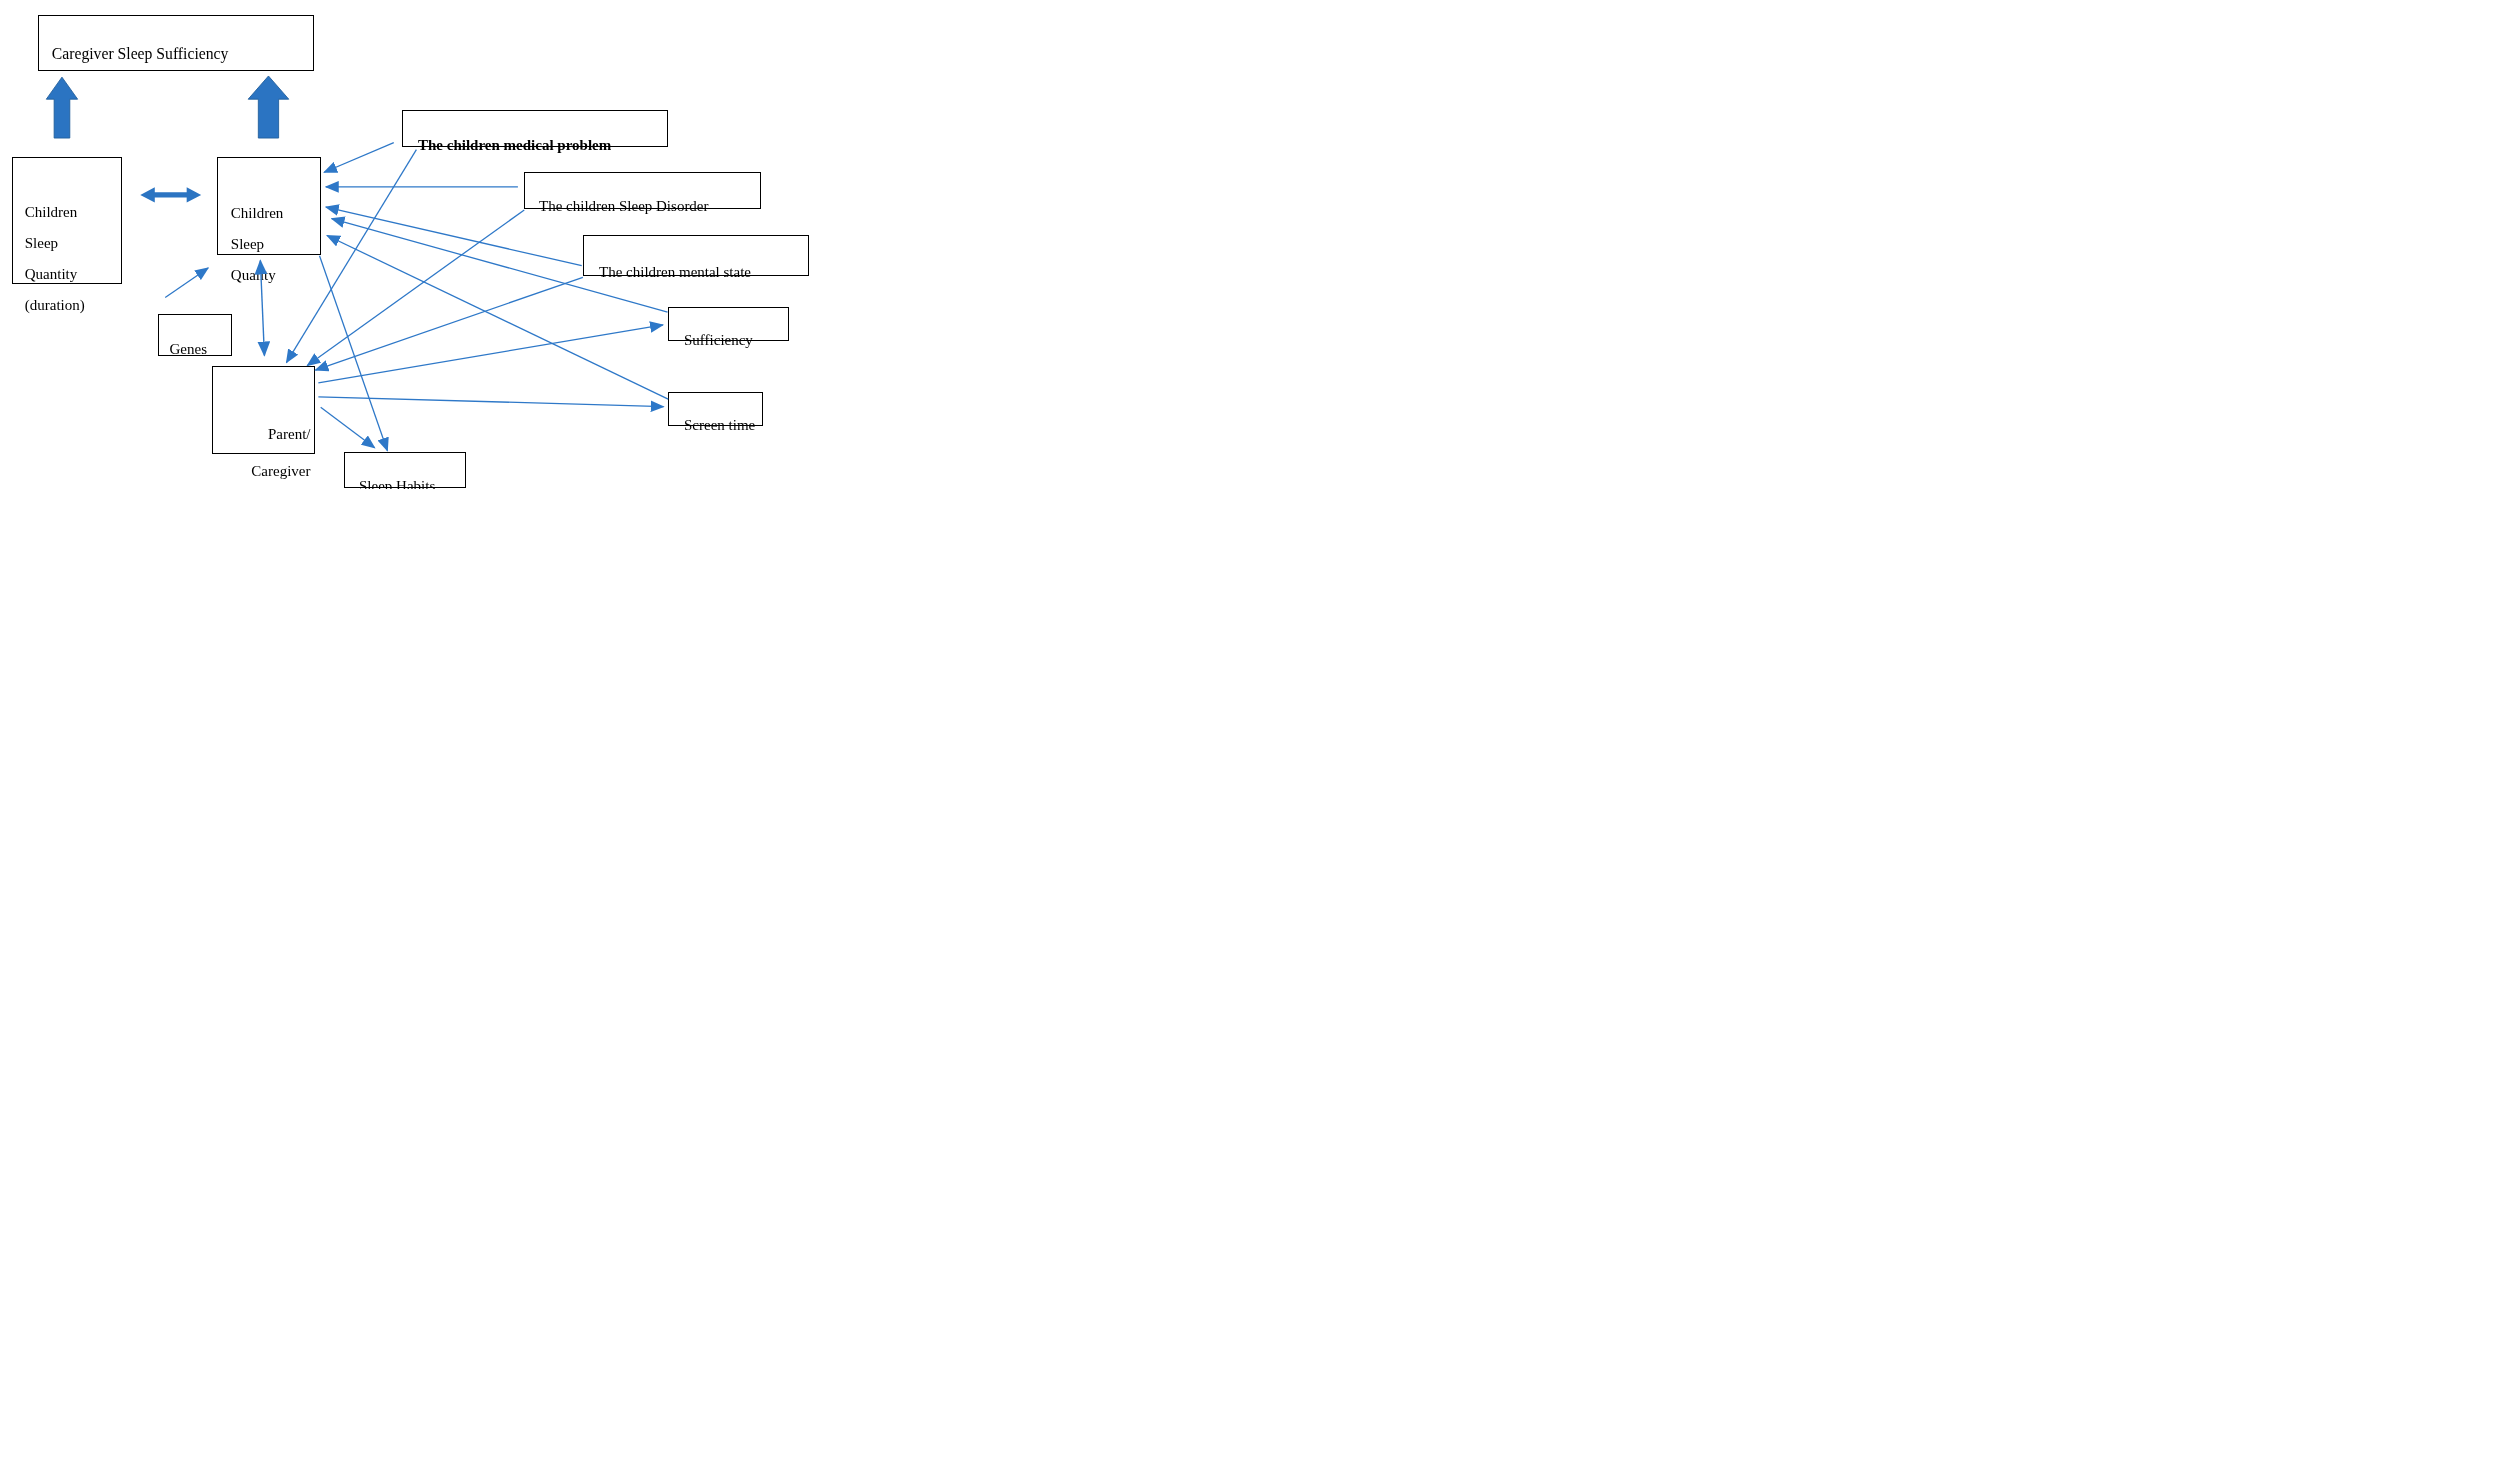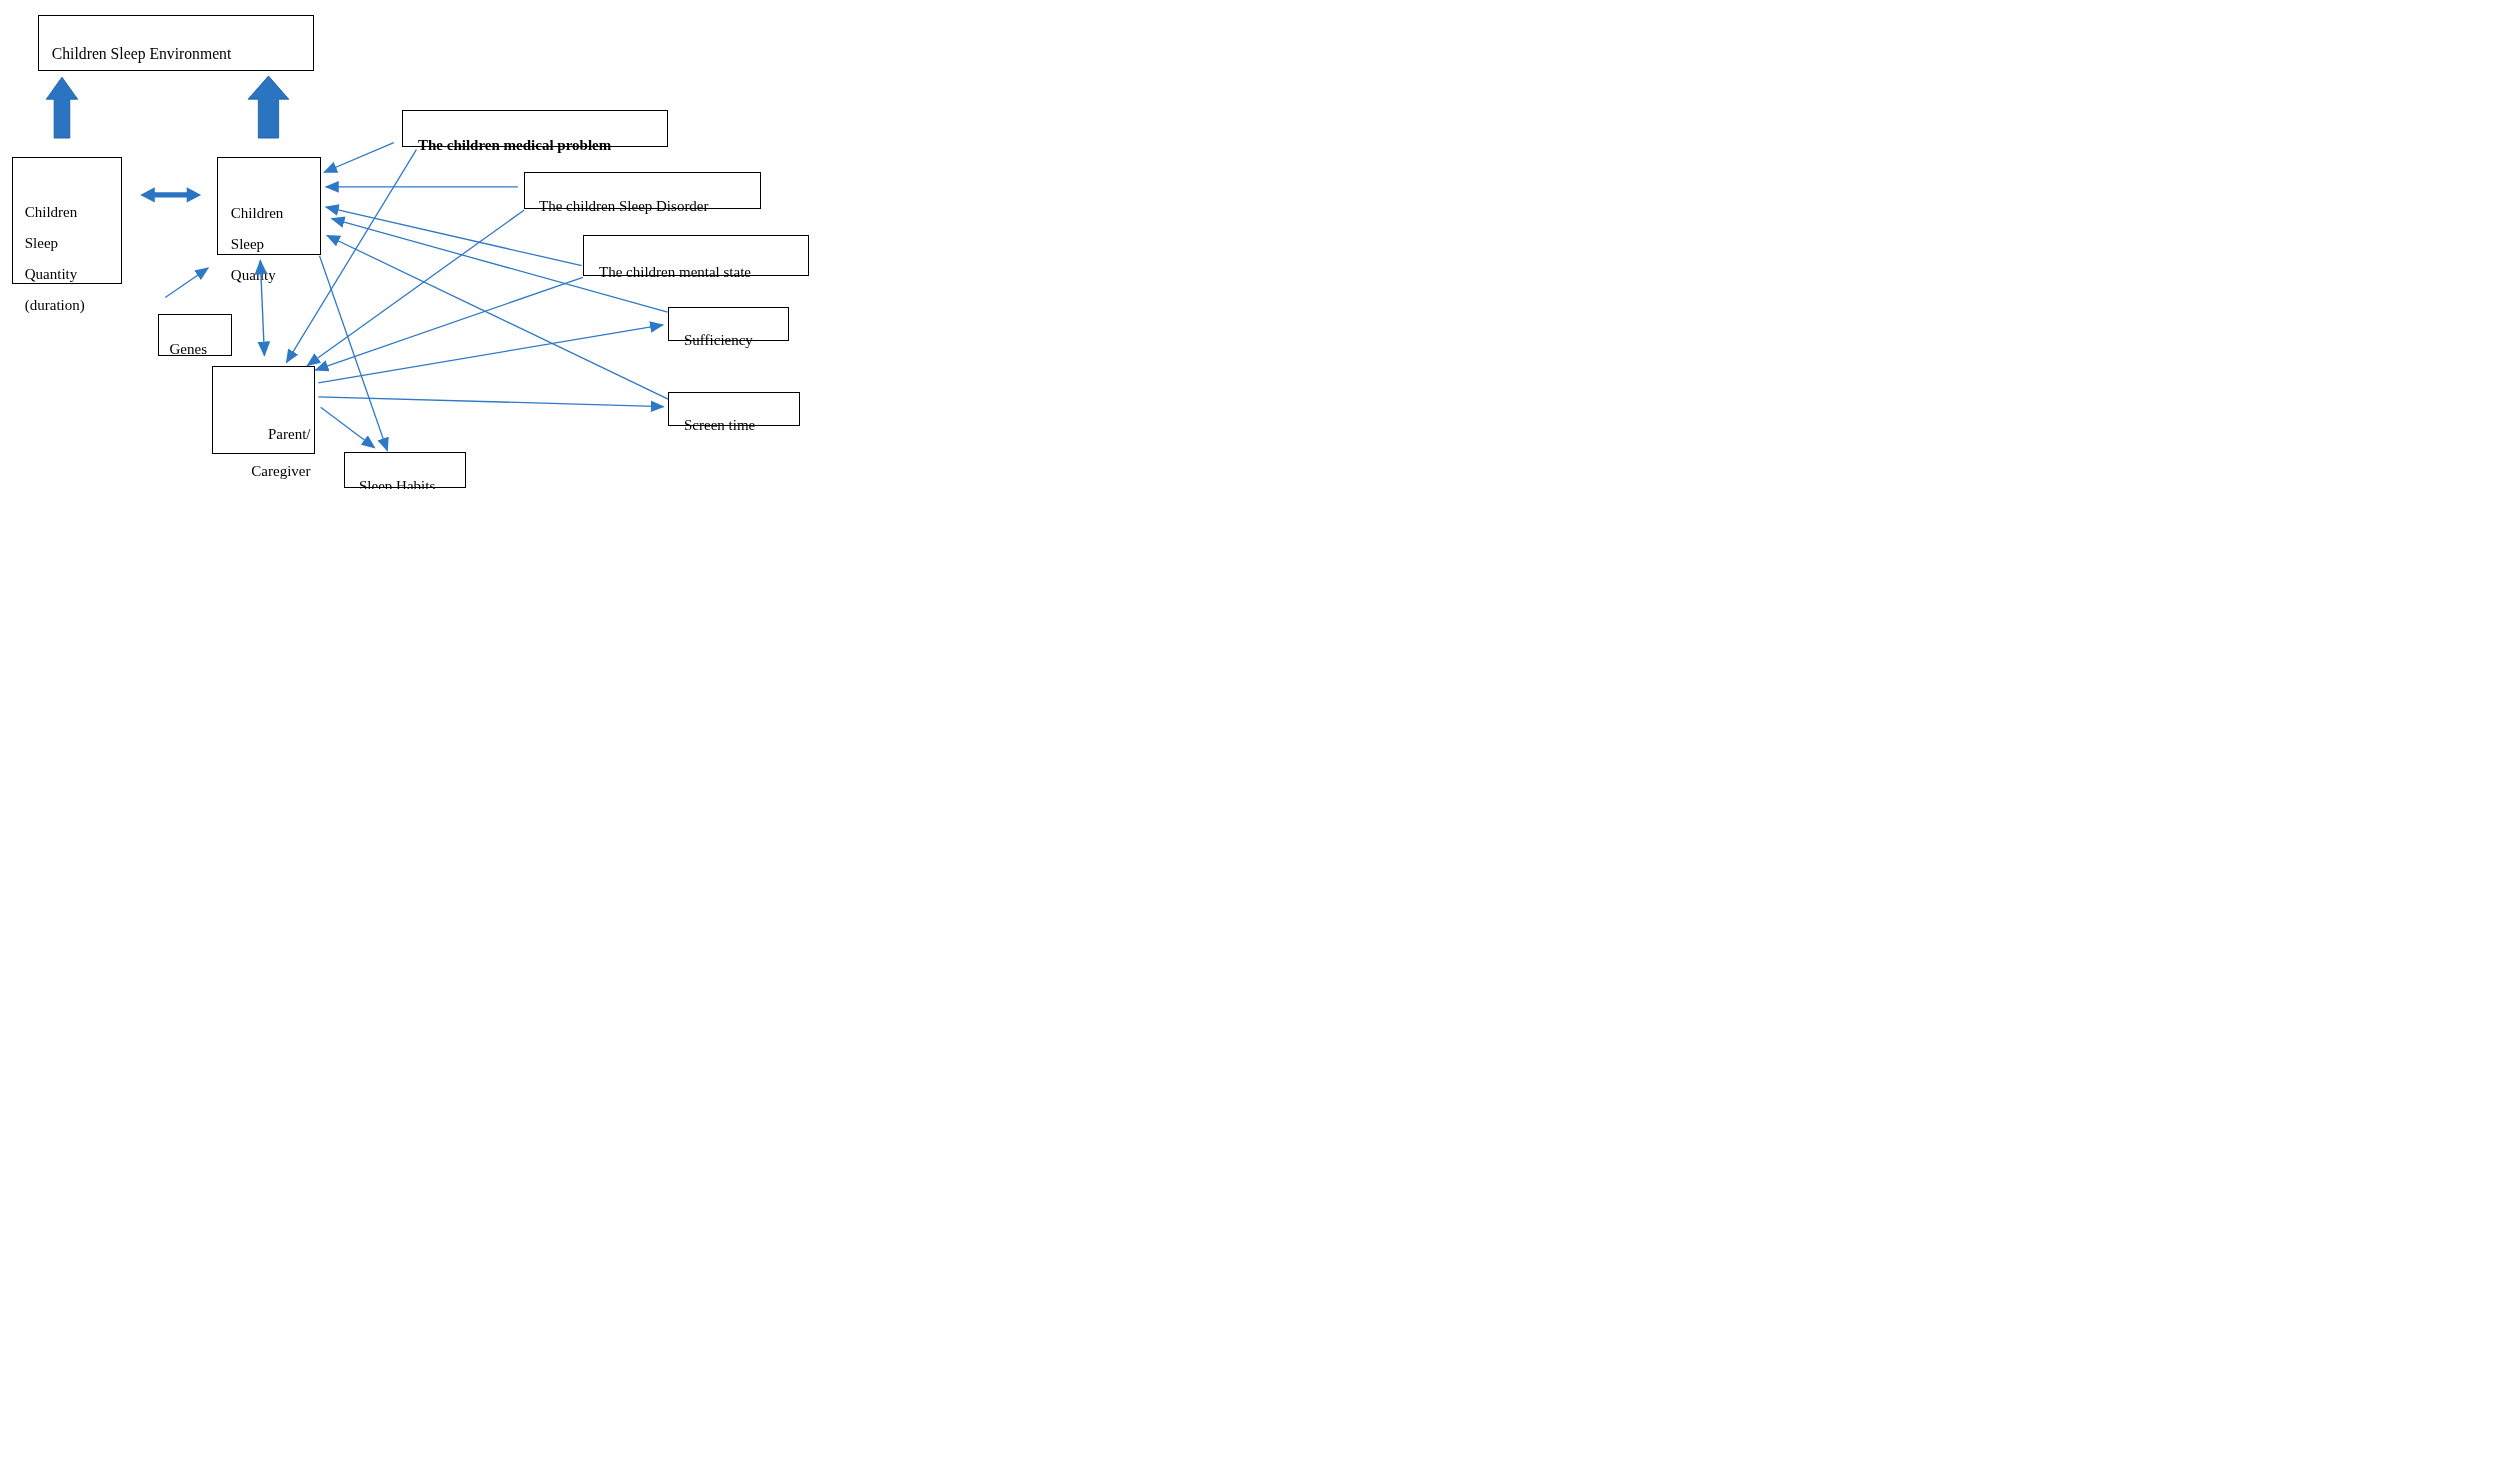--- a/index.html
+++ b/index.html
@@ -47,21 +47,21 @@
     top: 0;
     pointer-events: none;
   }
 </style>
 </head>
 <body>
 
 <div class="canvas">
 
   <div class="node n-sufficiency" style="left: 38px; top: 14.5px; width: 276px; height: 56px;">
-    <span class="label">Children Sleep Environment</span>
+    <span class="label">Caregiver Sleep Sufficiency</span>
   </div>
 
   <div class="node n-quantity" style="left: 12.2px; top: 157px; width: 110px; height: 127px;">
     <span class="label">Children
 Sleep
 Quantity
 (duration)</span>
   </div>
 
   <div class="node n-quality" style="left: 217px; top: 157px; width: 104px; height: 98px;">
@@ -92,21 +92,21 @@
   </div>
 
   <div class="node n-mental" style="left: 583px; top: 235px; width: 226px; height: 41px;">
     <span class="label">The children mental state</span>
   </div>
 
   <div class="node n-environment" style="left: 668px; top: 307px; width: 121px; height: 34px;">
     <span class="label">Sufficiency</span>
   </div>
 
-  <div class="node n-screen_time" style="left: 668px; top: 392px; width: 132px; height: 34px;">
+  <div class="node n-screen_time" style="left: 668px; top: 392px; width: 95px; height: 34px;">
     <span class="label">Screen time</span>
   </div>
 
   <svg class="arrows" width="838" height="489" viewBox="0 0 1443 843" xmlns="http://www.w3.org/2000/svg">
     <defs>
       <marker id="mthin" viewBox="0 0 12 10" refX="11" refY="5" markerWidth="11" markerHeight="9.2" orient="auto-start-reverse" markerUnits="strokeWidth">
         <path d="M0,0 L12,5 L0,10 Z" fill="#2E78C8"></path>
       </marker>
     </defs>
     <g id="edge-group">

